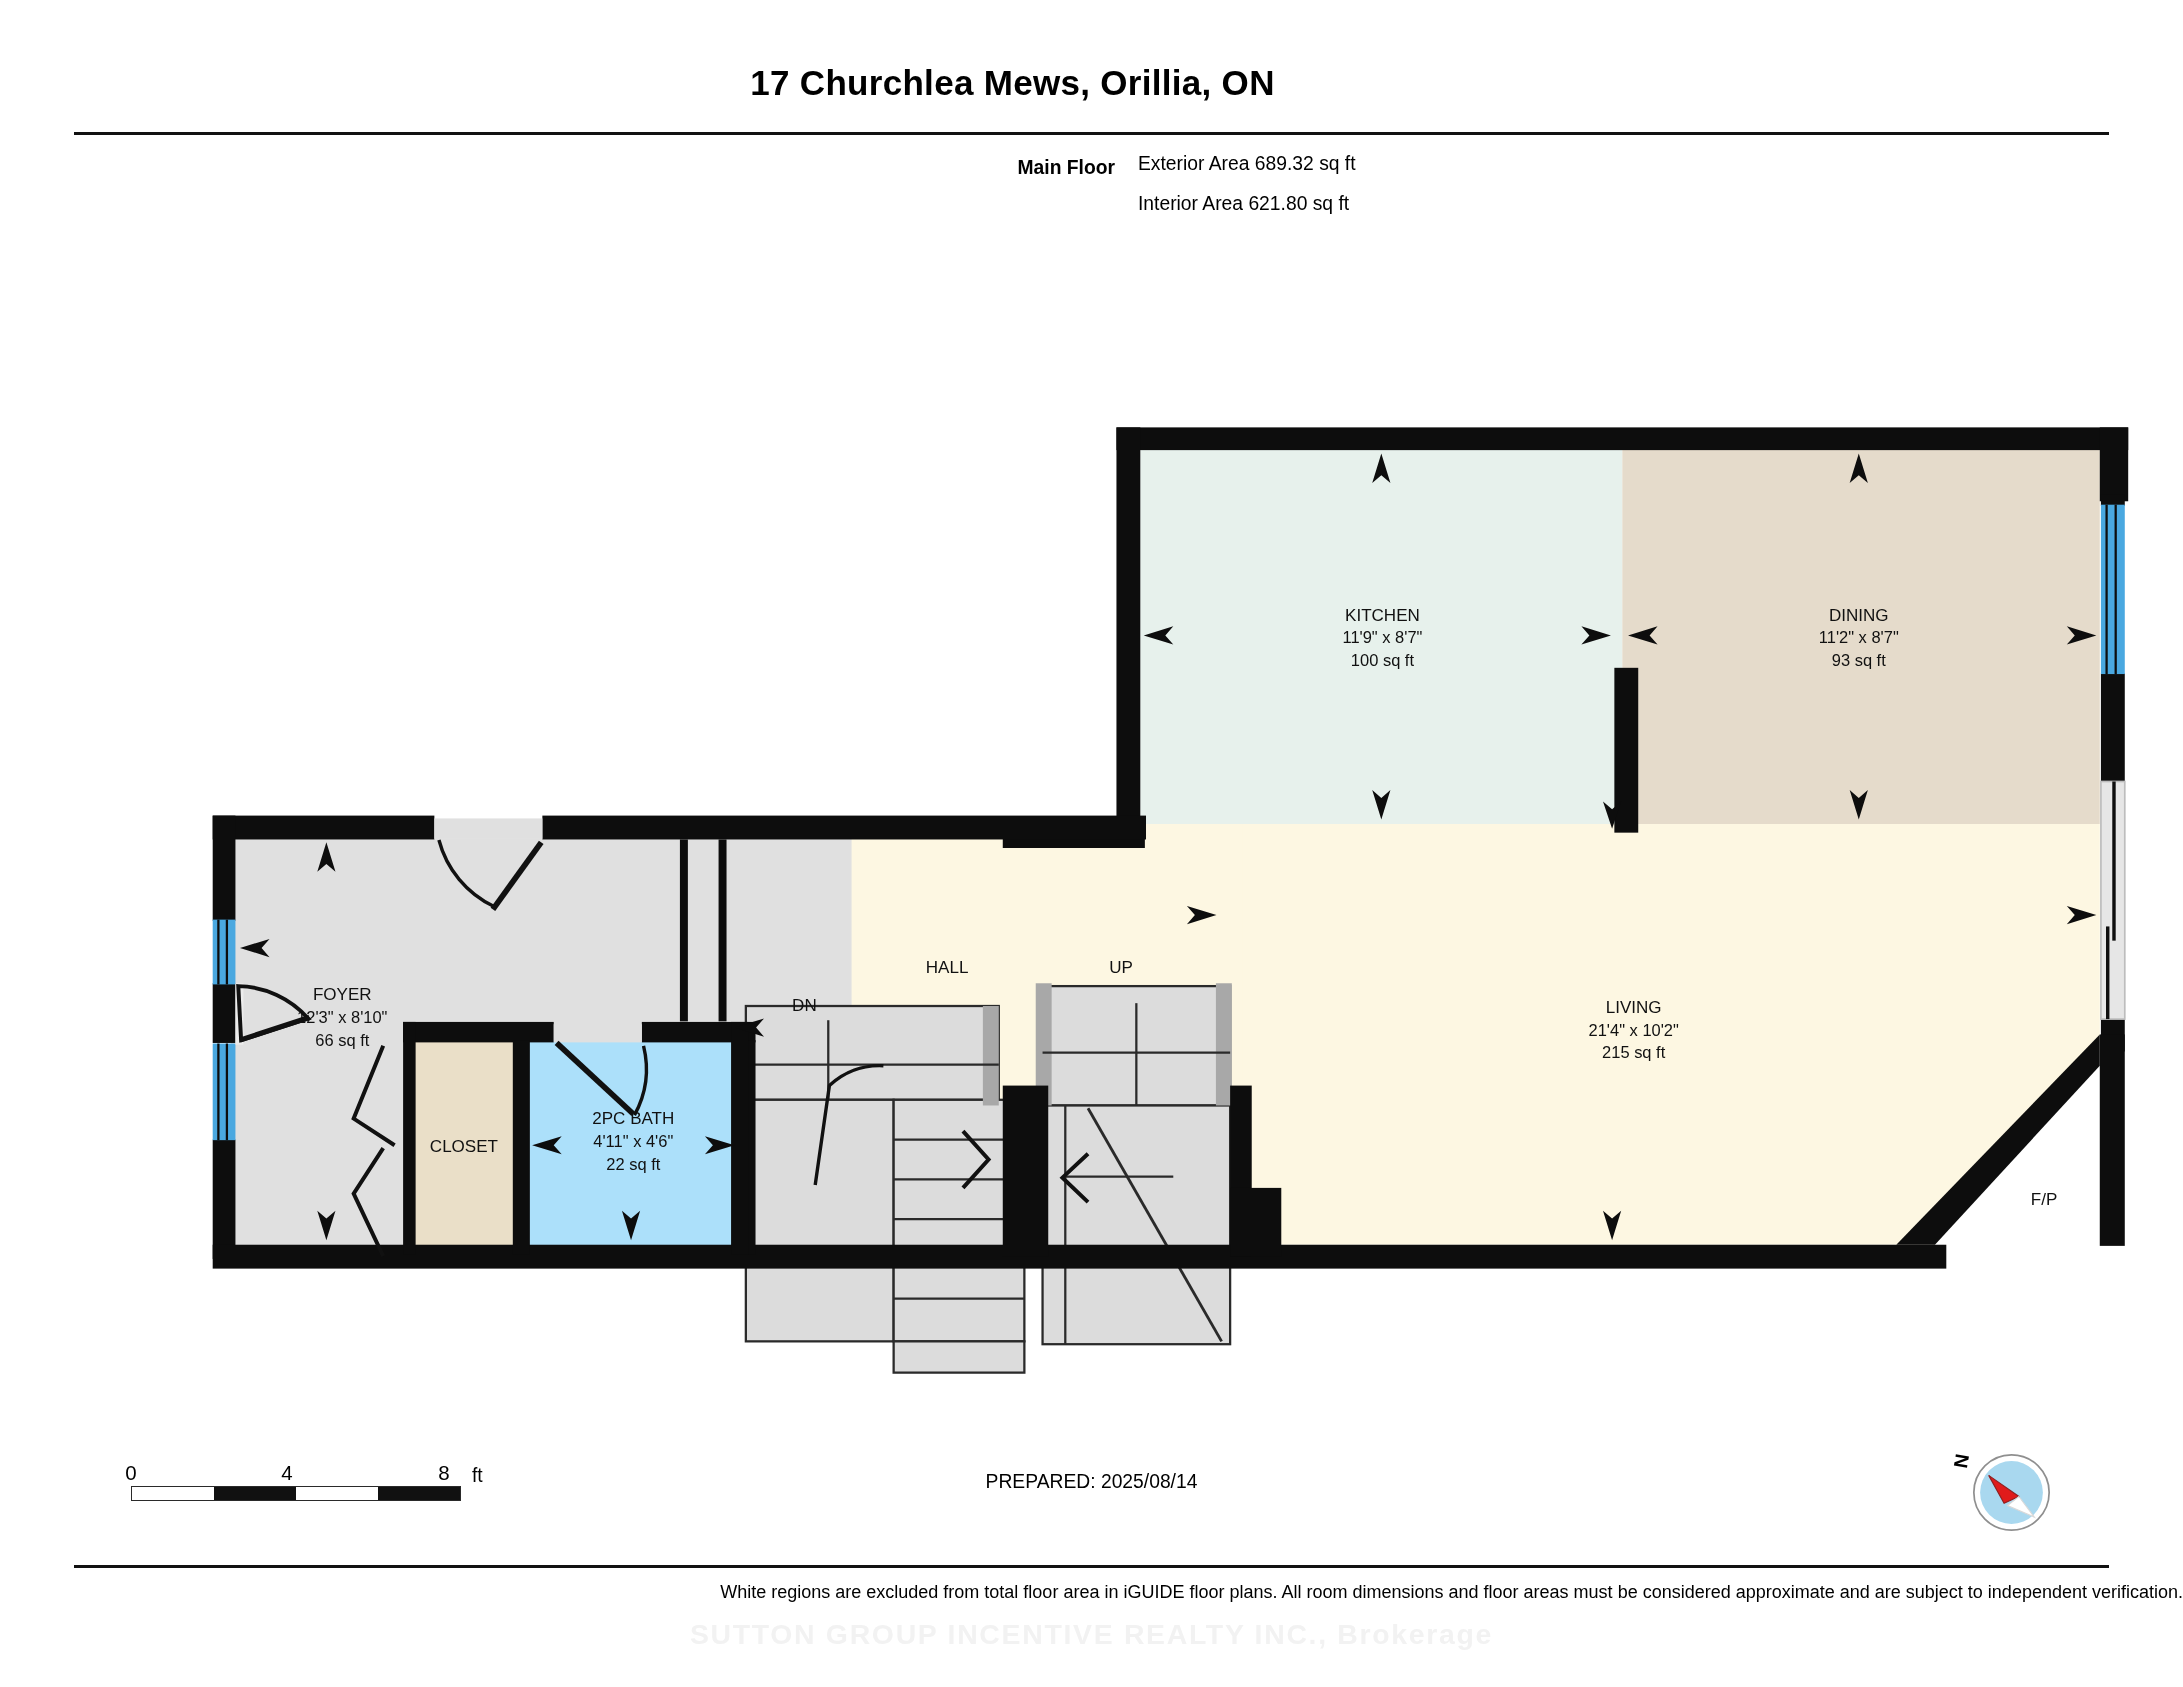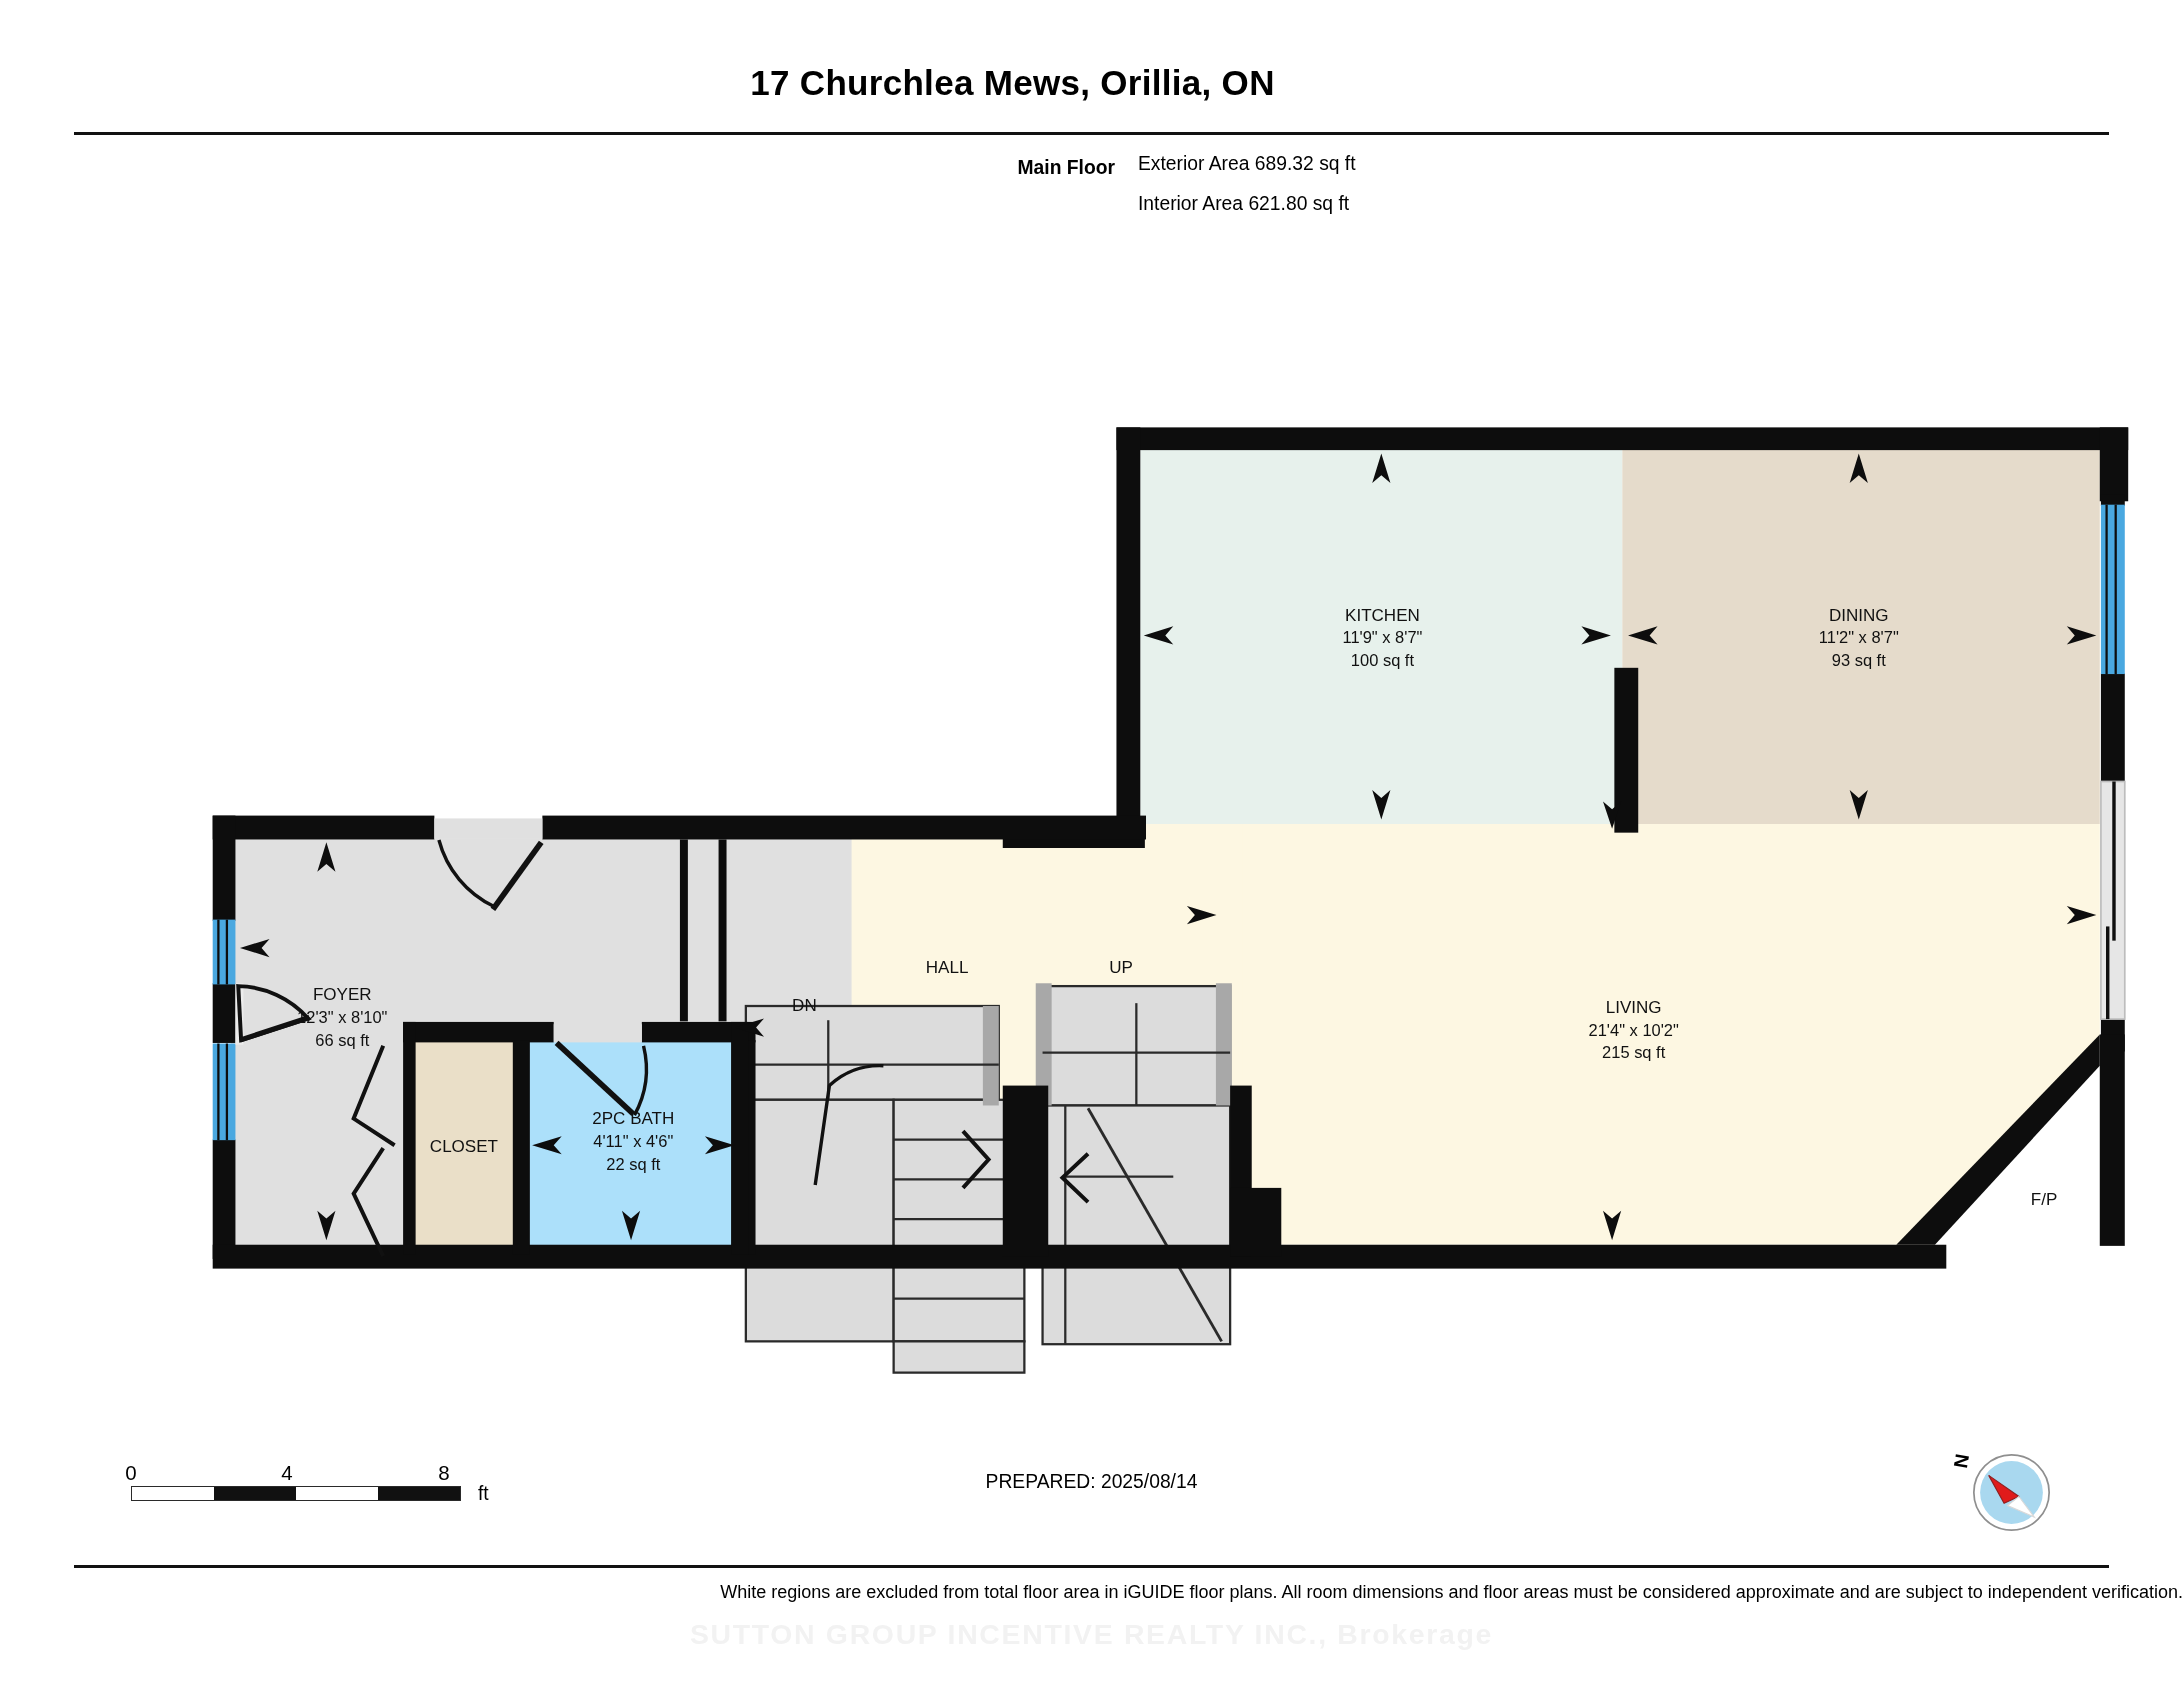--- a/index.html
+++ b/index.html
@@ -84,23 +84,22 @@
     margin-left: 17px;
     border: 1.1px solid #2a2a2a;
     box-sizing: border-box;
     background: #ffffff;
     display: flex;
   }
   #scale-bar .seg { height: 100%; flex: 1 1 25%; }
   #scale-bar .seg.dark { background: #111111; }
   #scale-unit {
     position: absolute;
-    left: 358px; top: 22px;
+    left: 358px; top: 4px;
     font-size: 19.3px;
-    margin-left: 6px;
   }
 
   #prepared-line {
     position: absolute;
     left: 0; top: 1471px; width: 2183px;
     text-align: center;
     font-size: 19.3px;
   }
 
   #compass {

